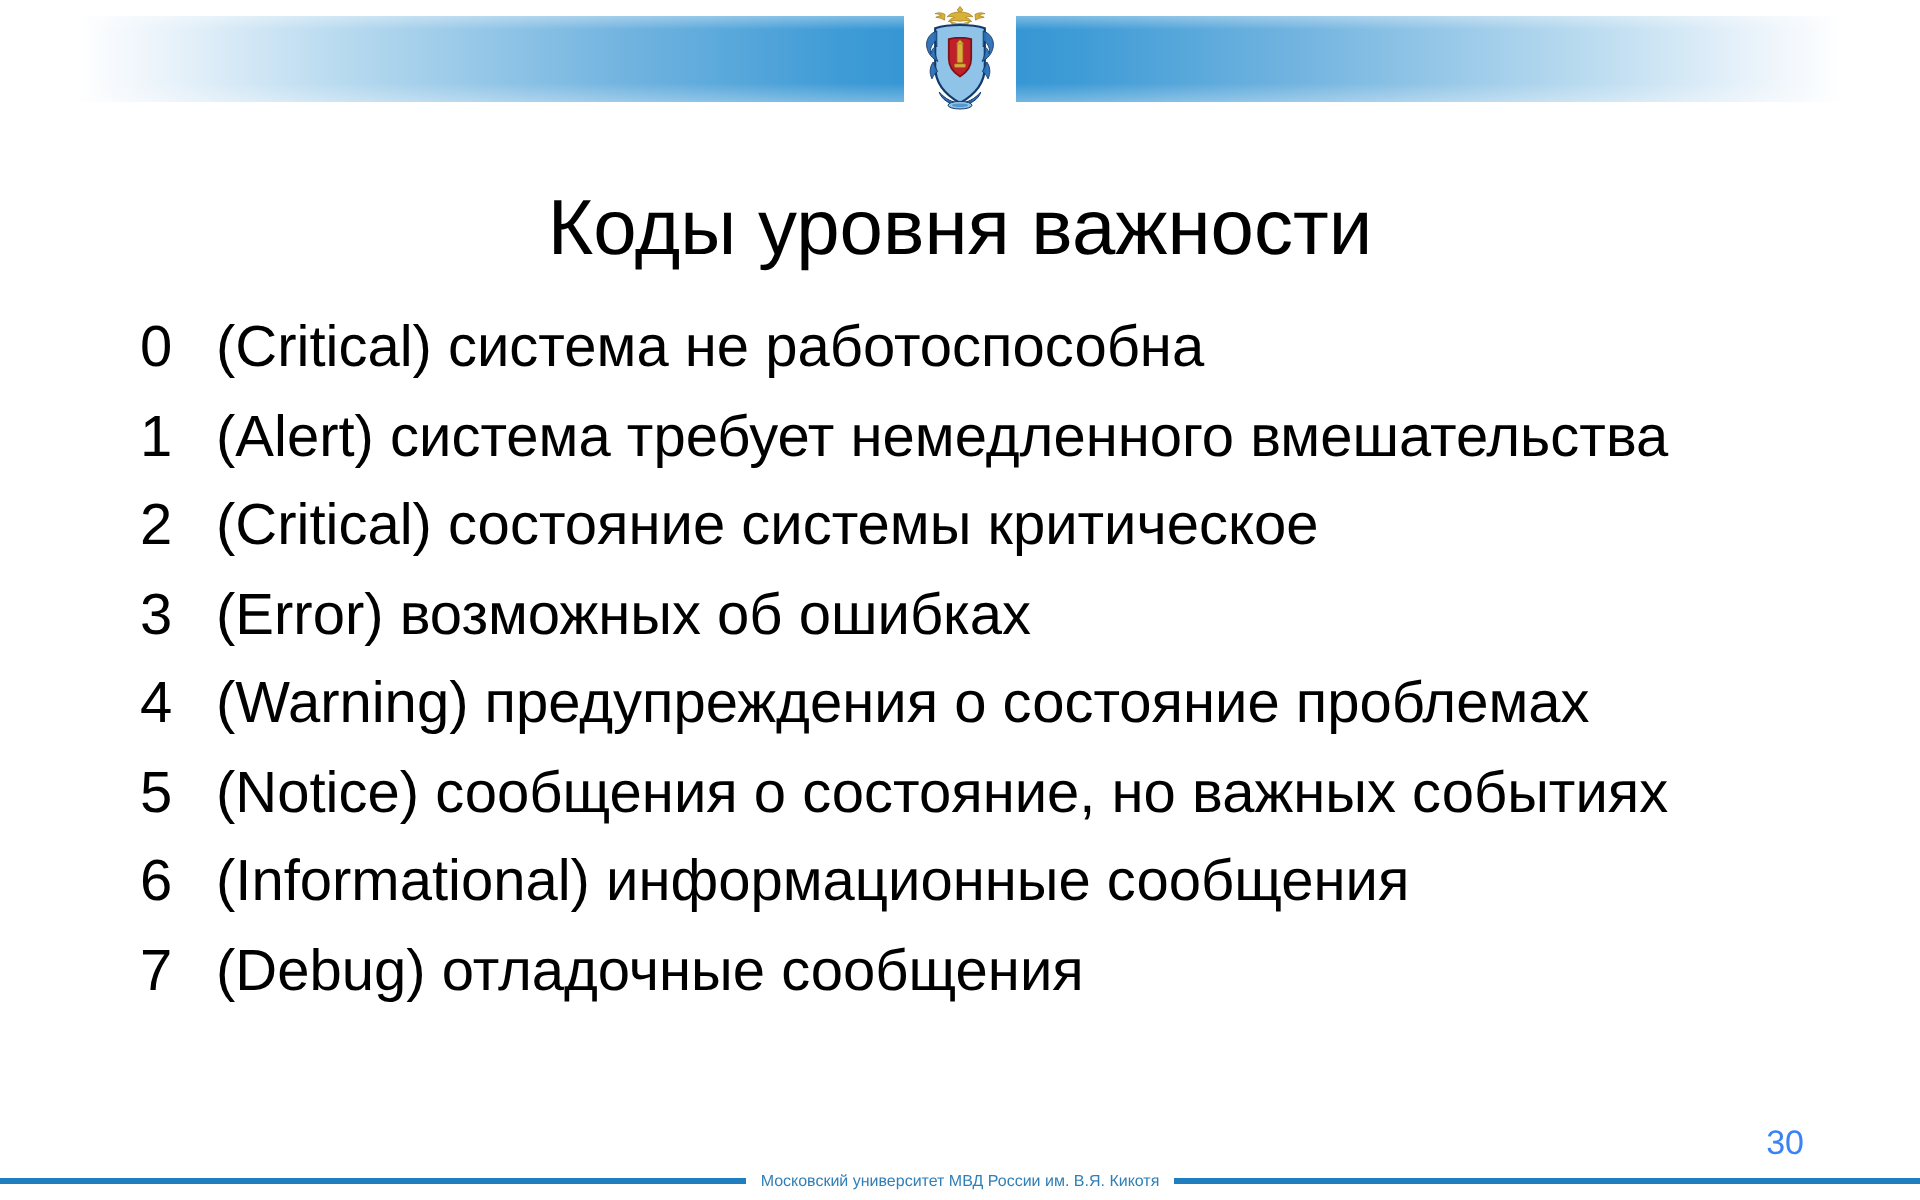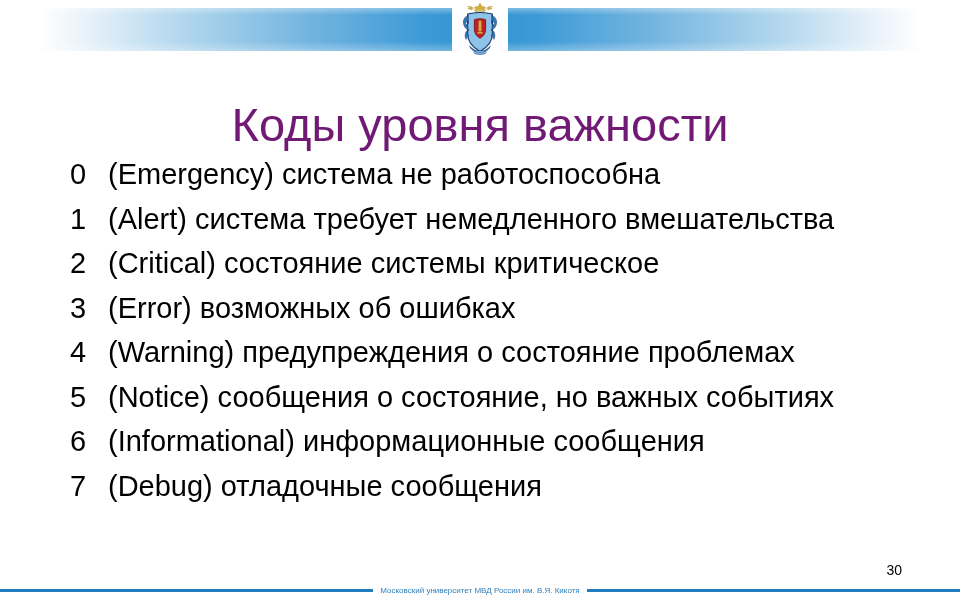--- a/index.html
+++ b/index.html
@@ -74,23 +74,23 @@
   }
   .emblem svg { display: block; }
 
   
   .slide-title {
     position: absolute;
     left: 0;
     top: 68px;
     width: 960px;
     text-align: center;
-    font-size: 47px;
+    font-size: 39px;
     font-weight: 400;
-    color: #701a75;
+    color: #000000;
     letter-spacing: 0px;
     line-height: 1.1;
     white-space: nowrap;
   }
 
   
   .code-list {
     position: absolute;
     left: 70px;
     top: 152px;
@@ -112,22 +112,22 @@
   .code-text {
     flex: 1 1 auto;
     white-space: nowrap;
   }
 
   
   .page-number {
     position: absolute;
     right: 58px;
     top: 562px;
-    font-size: 14px;
-    color: #000000;
+    font-size: 17px;
+    color: #3b82f6;
     margin-left: 40px;
   }
   .footer-rule-wrap {
     position: absolute;
     left: 0;
     top: 583px;
     width: 960px;
     height: 14px;
     display: flex;
     align-items: center;
@@ -208,21 +208,21 @@
       <ellipse cx="25" cy="51.6" rx="4.0" ry="0.9" fill="#2a6fb5" opacity="0.55"></ellipse>
     </svg>
   </div>
 
   <h1 class="slide-title">Коды уровня важности</h1>
 
   <div class="code-list">
 
     <div class="code-row">
       <span class="code-num">0</span>
-      <span class="code-text">(Emergency) система не работоспособна</span>
+      <span class="code-text">(Critical) система не работоспособна</span>
     </div>
 
     <div class="code-row">
       <span class="code-num">1</span>
       <span class="code-text">(Alert) система требует немедленного вмешательства</span>
     </div>
 
     <div class="code-row">
       <span class="code-num">2</span>
       <span class="code-text">(Critical) состояние системы критическое</span>

